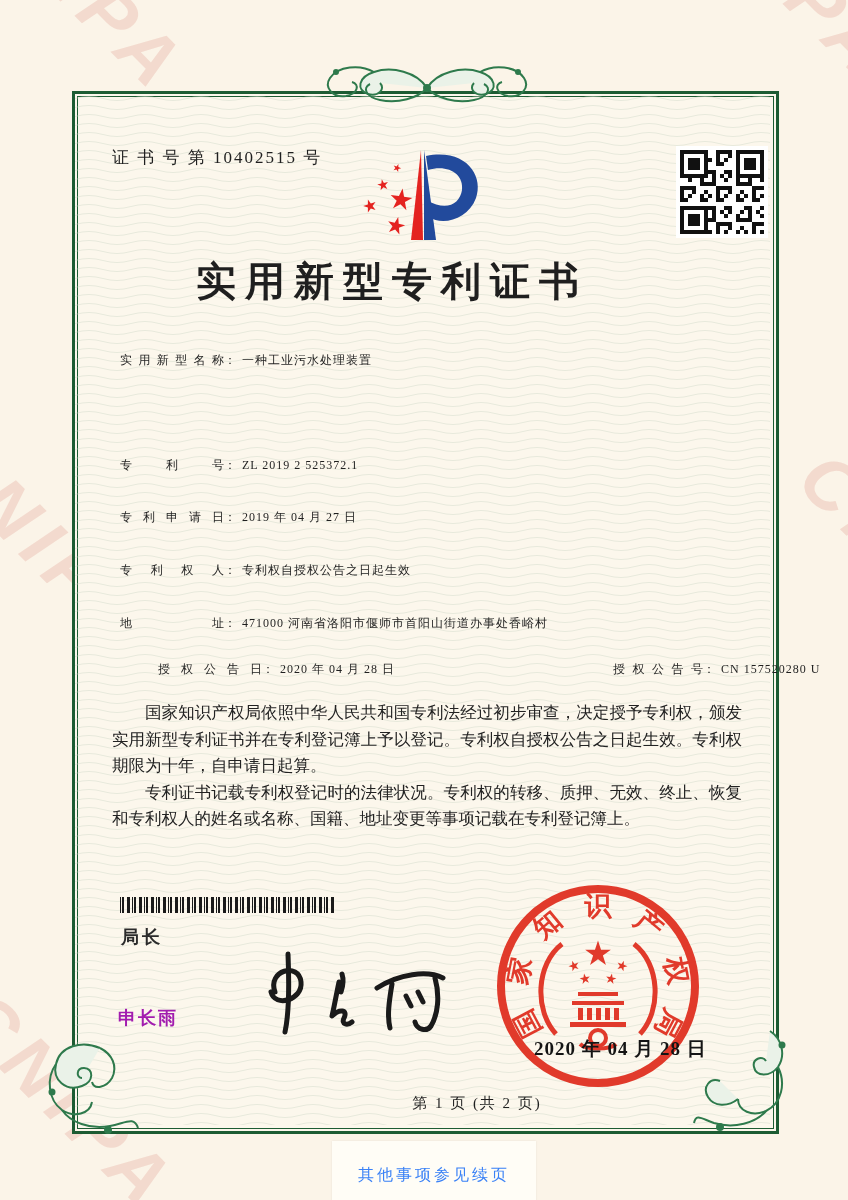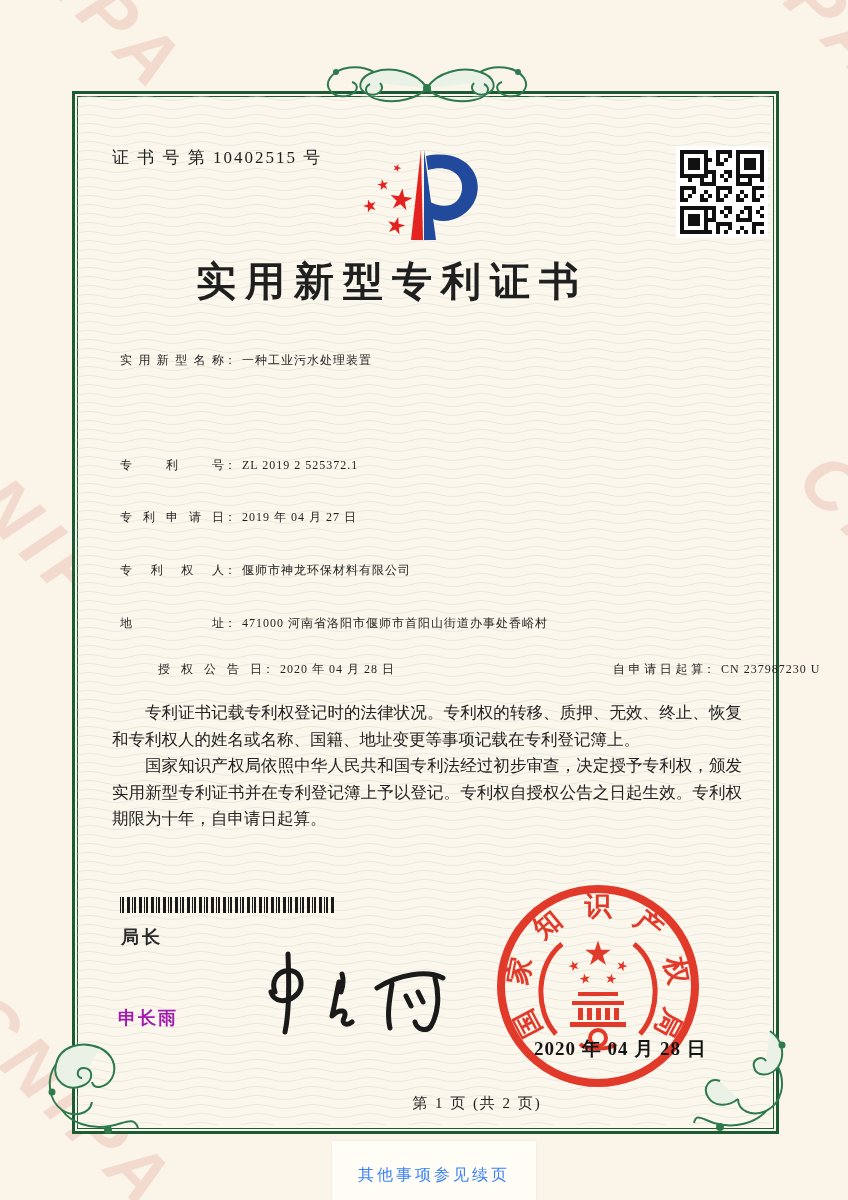--- a/index.html
+++ b/index.html
@@ -285,35 +285,35 @@
   <div class="fld" style="top:352px;">
     <span class="fld-label">实用新型名称</span><span class="fld-colon">：</span><span class="fld-value">一种工业污水处理装置</span>
   </div>
   <div class="fld" style="top:457px;">
     <span class="fld-label">专利号</span><span class="fld-colon">：</span><span class="fld-value">ZL 2019 2 525372.1</span>
   </div>
   <div class="fld" style="top:509px;">
     <span class="fld-label">专利申请日</span><span class="fld-colon">：</span><span class="fld-value">2019 年 04 月 27 日</span>
   </div>
   <div class="fld" style="top:562px;">
-    <span class="fld-label">专利权人</span><span class="fld-colon">：</span><span class="fld-value">偃师市神龙环保材料有限公司</span>
+    <span class="fld-label">专利权人</span><span class="fld-colon">：</span><span class="fld-value">专利权自授权公告之日起生效</span>
   </div>
   <div class="fld" style="top:615px;">
     <span class="fld-label">地址</span><span class="fld-colon">：</span><span class="fld-value">471000 河南省洛阳市偃师市首阳山街道办事处香峪村</span>
   </div>
   <div class="fld" style="top:661px;margin-left:38px;">
     <span class="fld-label">授权公告日</span><span class="fld-colon">：</span><span class="fld-value">2020 年 04 月 28 日</span>
     <span class="grant2">
-      <span class="fld-label" style="width:90px;">自申请日起算</span><span class="fld-colon">：</span><span class="fld-value">CN 237987230 U</span>
+      <span class="fld-label" style="width:90px;">授权公告号</span><span class="fld-colon">：</span><span class="fld-value">CN 157520280 U</span>
     </span>
   </div>
 
   <div class="paras">
+    <p>国家知识产权局依照中华人民共和国专利法经过初步审查，决定授予专利权，颁发实用新型专利证书并在专利登记簿上予以登记。专利权自授权公告之日起生效。专利权期限为十年，自申请日起算。</p>
     <p>专利证书记载专利权登记时的法律状况。专利权的转移、质押、无效、终止、恢复和专利权人的姓名或名称、国籍、地址变更等事项记载在专利登记簿上。</p>
-    <p>国家知识产权局依照中华人民共和国专利法经过初步审查，决定授予专利权，颁发实用新型专利证书并在专利登记簿上予以登记。专利权自授权公告之日起生效。专利权期限为十年，自申请日起算。</p>
   </div>
 
   <div class="barcode" id="barcode">
       <span style="width: 1px; background: rgb(26, 26, 26); margin-right: 1px;"></span>
       <span style="width: 2px; background: rgb(26, 26, 26); margin-right: 3px;"></span>
       <span style="width: 3px; background: rgb(26, 26, 26); margin-right: 2px;"></span>
       <span style="width: 1px; background: rgb(26, 26, 26); margin-right: 1px;"></span>
       <span style="width: 2px; background: rgb(26, 26, 26); margin-right: 3px;"></span>
       <span style="width: 3px; background: rgb(26, 26, 26); margin-right: 2px;"></span>
       <span style="width: 1px; background: rgb(26, 26, 26); margin-right: 1px;"></span>

